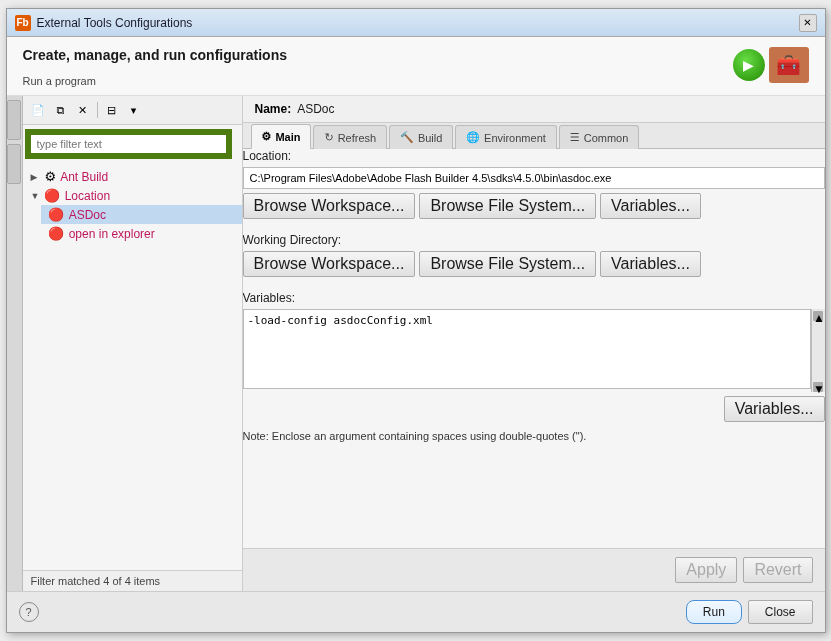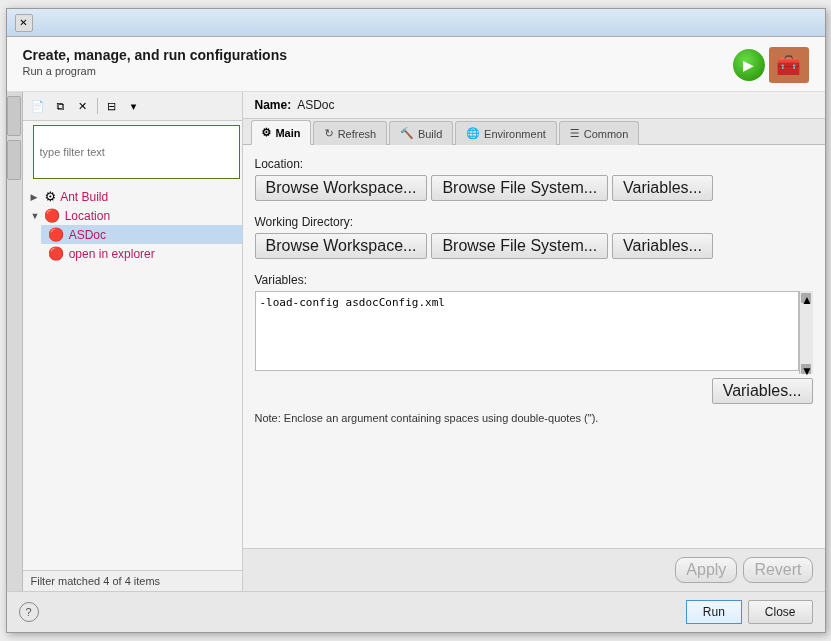--- a/index.html
+++ b/index.html
@@ -70,21 +70,21 @@
       padding: 10px 16px 8px 16px;
       border-bottom: 1px solid #ddd;
       display: flex;
       align-items: flex-start;
       justify-content: space-between;
     }
     .header-text h2 {
       font-size: 14px;
       font-weight: bold;
       color: #1a1a1a;
-      margin-bottom: 2px;
+      margin-bottom: 12px;
     }
     .header-text p {
       font-size: 11px;
       color: #444;
     }
     .header-icons {
       display: flex;
       align-items: center;
       gap: 4px;
     }
@@ -146,23 +146,23 @@
       font-size: 11px;
     }
     .toolbar-separator {
       width: 1px;
       height: 16px;
       background: #bbb;
       margin: 0 2px;
     }
     .filter-input {
       width: calc(100% - 12px);
-      margin: 4px 10px;
-      padding: 20px 6px;
-      border: 1px solid #4d7c0f;
+      margin: 4px 2px;
+      padding: 3px 6px;
+      border: 6px solid #4d7c0f;
       background: white;
       font-size: 11px;
       color: #888;
       outline: none;
     }
     .tree-view {
       flex: 1;
       overflow-y: auto;
       padding: 4px 0;
     }
@@ -250,21 +250,20 @@
       border-bottom: 1px solid #f5f5f5;
       color: #000;
       font-weight: bold;
       z-index: 1;
     }
     .tab-icon {
       font-size: 11px;
     }
     .panel-content {
       flex: 1;
-      padding: 12px;
       overflow-y: auto;
       background: #f5f5f5;
     }
     .field-group {
       margin-bottom: 14px;
     }
     .field-label {
       font-size: 12px;
       color: #222;
       margin-bottom: 4px;
@@ -293,21 +292,20 @@
       border: 1px solid #aaa;
       background: linear-gradient(to bottom, #f5f5f5, #e0e0e0);
       font-size: 16px;
       cursor: pointer;
       border-radius: 2px;
       color: #1a1a1a;
     }
     .btn:disabled {
       color: #aaa;
       cursor: default;
-      border-radius: 9px;
     }
     .textarea-field {
       width: 100%;
       height: 80px;
       border: 1px solid #bbb;
       background: white;
       font-size: 11px;
       padding: 4px;
       resize: none;
       outline: none;
@@ -349,21 +347,21 @@
       gap: 6px;
       border-top: 1px solid #ccc;
       background: #e8e8e8;
     }
     .btn-primary {
       padding: 4px 16px;
       border: 1px solid #4a90d9;
       background: linear-gradient(to bottom, #f0f8ff, #ddeeff);
       font-size: 12px;
       cursor: pointer;
-      border-radius: 0;
+      border-radius: 8px;
       color: #1a1a1a;
     }
     .btn-secondary {
       padding: 4px 16px;
       border: 1px solid #aaa;
       background: linear-gradient(to bottom, #f5f5f5, #e0e0e0);
       font-size: 12px;
       cursor: pointer;
       border-radius: 2px;
       color: #1a1a1a;
@@ -403,20 +401,26 @@
       align-items: center;
       justify-content: center;
     }
   </style>
 </head>
 <body>
 
 <div class="window">
 
   <div class="title-bar">
+    <div class="title-bar-left">
+      <div class="title-icon">
+        <span>Fb</span>
+      </div>
+      <span class="title-text">External Tools Configurations</span>
+    </div>
     <div class="title-close">✕</div>
   </div>
 
   <div class="header-section">
     <div class="header-text">
       <h2>Create, manage, and run configurations</h2>
       <p>Run a program</p>
     </div>
     <div class="header-icons">
       <div class="run-icon">▶</div>
@@ -500,20 +504,23 @@
         <div class="tab">
           <span class="tab-icon">☰</span>
           <span>Common</span>
         </div>
       </div>
 
       <div class="panel-content">
 
         <div class="field-group">
           <div class="field-label">Location:</div>
+          <div class="field-row">
+            <input class="field-input" type="text" value="C:\Program Files\Adobe\Adobe Flash Builder 4.5\sdks\4.5.0\bin\asdoc.exe" style="">
+          </div>
           <div class="btn-row">
             <button class="btn">Browse Workspace...</button>
             <button class="btn">Browse File System...</button>
             <button class="btn">Variables...</button>
           </div>
         </div>
 
         <div class="field-group">
           <div class="field-label">Working Directory:</div>
           <div class="btn-row">

